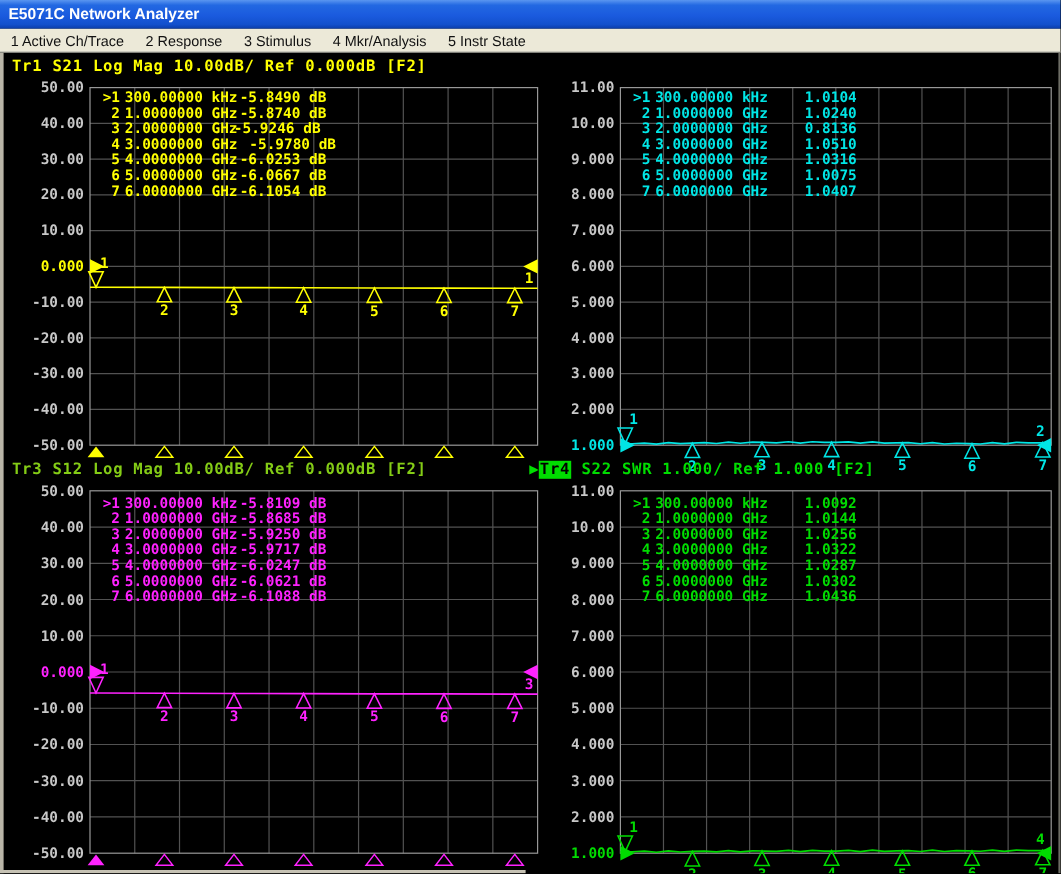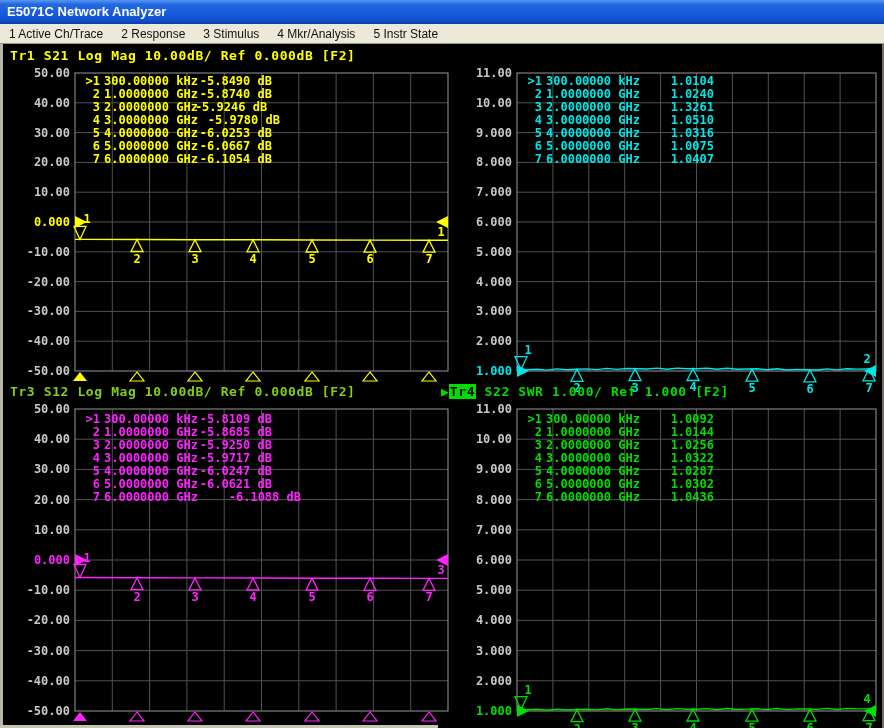--- a/index.html
+++ b/index.html
@@ -261,21 +261,21 @@
       <div class="ylab" style="left: 446px; top: 111.4px; color: rgb(200, 200, 200); position: absolute;">8.000</div>
       <div class="ylab" style="left: 446px; top: 141.2px; color: rgb(200, 200, 200); position: absolute;">7.000</div>
       <div class="ylab" style="left: 446px; top: 171px; color: rgb(200, 200, 200); position: absolute;">6.000</div>
       <div class="ylab" style="left: 446px; top: 200.8px; color: rgb(200, 200, 200); position: absolute;">5.000</div>
       <div class="ylab" style="left: 446px; top: 230.6px; color: rgb(200, 200, 200); position: absolute;">4.000</div>
       <div class="ylab" style="left: 446px; top: 260.4px; color: rgb(200, 200, 200); position: absolute;">3.000</div>
       <div class="ylab" style="left: 446px; top: 290.2px; color: rgb(200, 200, 200); position: absolute;">2.000</div>
       <div class="ylab" style="left: 446px; top: 320px; color: rgb(0, 230, 230); position: absolute;">1.000</div>
       <div class="mrow" style="left: 0px; top: 31px; width: 884px; height: 13px; color: rgb(0, 230, 230); position: absolute;"><span class="mnum" style="left: 516px; width: 26px;">&gt;1</span><span class="mfreq" style="left: 546px;">300.00000 kHz</span><span class="mval" style="left: 632px; width: 82px;">1.0104</span></div>
       <div class="mrow" style="left: 0px; top: 44px; width: 884px; height: 13px; color: rgb(0, 230, 230); position: absolute;"><span class="mnum" style="left: 516px; width: 26px;">2</span><span class="mfreq" style="left: 546px;">1.0000000 GHz</span><span class="mval" style="left: 632px; width: 82px;">1.0240</span></div>
-      <div class="mrow" style="left: 0px; top: 57px; width: 884px; height: 13px; color: rgb(0, 230, 230); position: absolute;"><span class="mnum" style="left: 516px; width: 26px;">3</span><span class="mfreq" style="left: 546px;">2.0000000 GHz</span><span class="mval" style="left: 632px; width: 82px;">1.3261</span></div>
+      <div class="mrow" style="left: 0px; top: 57px; width: 884px; height: 13px; color: rgb(0, 230, 230); position: absolute;"><span class="mnum" style="left: 516px; width: 26px;">3</span><span class="mfreq" style="left: 546px;">2.0000000 GHz</span><span class="mval" style="left: 632px; width: 82px;">0.8136</span></div>
       <div class="mrow" style="left: 0px; top: 70px; width: 884px; height: 13px; color: rgb(0, 230, 230); position: absolute;"><span class="mnum" style="left: 516px; width: 26px;">4</span><span class="mfreq" style="left: 546px;">3.0000000 GHz</span><span class="mval" style="left: 632px; width: 82px;">1.0510</span></div>
       <div class="mrow" style="left: 0px; top: 83px; width: 884px; height: 13px; color: rgb(0, 230, 230); position: absolute;"><span class="mnum" style="left: 516px; width: 26px;">5</span><span class="mfreq" style="left: 546px;">4.0000000 GHz</span><span class="mval" style="left: 632px; width: 82px;">1.0316</span></div>
       <div class="mrow" style="left: 0px; top: 96px; width: 884px; height: 13px; color: rgb(0, 230, 230); position: absolute;"><span class="mnum" style="left: 516px; width: 26px;">6</span><span class="mfreq" style="left: 546px;">5.0000000 GHz</span><span class="mval" style="left: 632px; width: 82px;">1.0075</span></div>
       <div class="mrow" style="left: 0px; top: 109px; width: 884px; height: 13px; color: rgb(0, 230, 230); position: absolute;"><span class="mnum" style="left: 516px; width: 26px;">7</span><span class="mfreq" style="left: 546px;">6.0000000 GHz</span><span class="mval" style="left: 632px; width: 82px;">1.0407</span></div>
       <div class="ylab" style="left: 4px; top: 358px; color: rgb(200, 200, 200); position: absolute;">50.00</div>
       <div class="ylab" style="left: 4px; top: 388.2px; color: rgb(200, 200, 200); position: absolute;">40.00</div>
       <div class="ylab" style="left: 4px; top: 418.4px; color: rgb(200, 200, 200); position: absolute;">30.00</div>
       <div class="ylab" style="left: 4px; top: 448.6px; color: rgb(200, 200, 200); position: absolute;">20.00</div>
       <div class="ylab" style="left: 4px; top: 478.8px; color: rgb(200, 200, 200); position: absolute;">10.00</div>
       <div class="ylab" style="left: 4px; top: 509px; color: rgb(255, 34, 255); position: absolute;">0.000</div>
@@ -284,21 +284,21 @@
       <div class="ylab" style="left: 4px; top: 599.6px; color: rgb(200, 200, 200); position: absolute;">-30.00</div>
       <div class="ylab" style="left: 4px; top: 629.8px; color: rgb(200, 200, 200); position: absolute;">-40.00</div>
       <div class="ylab" style="left: 4px; top: 660px; color: rgb(200, 200, 200); position: absolute;">-50.00</div>
       <div class="hdr" style="left: 10px; top: 340px; color: #84cc16; position: absolute;"><span>Tr3 </span><span>S12 Log Mag 10.00dB/ Ref 0.000dB [F2]</span></div>
       <div class="mrow" style="left: 0px; top: 369px; width: 884px; height: 13px; color: rgb(255, 34, 255); position: absolute;"><span class="mnum" style="left: 74px; width: 26px;">&gt;1</span><span class="mfreq" style="left: 104px;">300.00000 kHz</span><span class="mval" style="left: 190px; width: 82px;">-5.8109 dB</span></div>
       <div class="mrow" style="left: 0px; top: 382px; width: 884px; height: 13px; color: rgb(255, 34, 255); position: absolute;"><span class="mnum" style="left: 74px; width: 26px;">2</span><span class="mfreq" style="left: 104px;">1.0000000 GHz</span><span class="mval" style="left: 190px; width: 82px;">-5.8685 dB</span></div>
       <div class="mrow" style="left: 0px; top: 395px; width: 884px; height: 13px; color: rgb(255, 34, 255); position: absolute;"><span class="mnum" style="left: 74px; width: 26px;">3</span><span class="mfreq" style="left: 104px;">2.0000000 GHz</span><span class="mval" style="left: 190px; width: 82px;">-5.9250 dB</span></div>
       <div class="mrow" style="left: 0px; top: 408px; width: 884px; height: 13px; color: rgb(255, 34, 255); position: absolute;"><span class="mnum" style="left: 74px; width: 26px;">4</span><span class="mfreq" style="left: 104px;">3.0000000 GHz</span><span class="mval" style="left: 190px; width: 82px;">-5.9717 dB</span></div>
       <div class="mrow" style="left: 0px; top: 421px; width: 884px; height: 13px; color: rgb(255, 34, 255); position: absolute;"><span class="mnum" style="left: 74px; width: 26px;">5</span><span class="mfreq" style="left: 104px;">4.0000000 GHz</span><span class="mval" style="left: 190px; width: 82px;">-6.0247 dB</span></div>
       <div class="mrow" style="left: 0px; top: 434px; width: 884px; height: 13px; color: rgb(255, 34, 255); position: absolute;"><span class="mnum" style="left: 74px; width: 26px;">6</span><span class="mfreq" style="left: 104px;">5.0000000 GHz</span><span class="mval" style="left: 190px; width: 82px;">-6.0621 dB</span></div>
-      <div class="mrow" style="left: 0px; top: 447px; width: 884px; height: 13px; color: rgb(255, 34, 255); position: absolute;"><span class="mnum" style="left: 74px; width: 26px;">7</span><span class="mfreq" style="left: 104px;">6.0000000 GHz</span><span class="mval" style="left: 190px; width: 82px; padding-left: 29px;">-6.1088 dB</span></div>
+      <div class="mrow" style="left: 0px; top: 447px; width: 884px; height: 13px; color: rgb(255, 34, 255); position: absolute;"><span class="mnum" style="left: 74px; width: 26px;">7</span><span class="mfreq" style="left: 104px;">6.0000000 GHz</span><span class="mval" style="left: 190px; width: 82px;">-6.1088 dB</span></div>
       <div class="ylab" style="left: 446px; top: 358px; color: rgb(200, 200, 200); position: absolute;">11.00</div>
       <div class="ylab" style="left: 446px; top: 388.2px; color: rgb(200, 200, 200); position: absolute;">10.00</div>
       <div class="ylab" style="left: 446px; top: 418.4px; color: rgb(200, 200, 200); position: absolute;">9.000</div>
       <div class="ylab" style="left: 446px; top: 448.6px; color: rgb(200, 200, 200); position: absolute;">8.000</div>
       <div class="ylab" style="left: 446px; top: 478.8px; color: rgb(200, 200, 200); position: absolute;">7.000</div>
       <div class="ylab" style="left: 446px; top: 509px; color: rgb(200, 200, 200); position: absolute;">6.000</div>
       <div class="ylab" style="left: 446px; top: 539.2px; color: rgb(200, 200, 200); position: absolute;">5.000</div>
       <div class="ylab" style="left: 446px; top: 569.4px; color: rgb(200, 200, 200); position: absolute;">4.000</div>
       <div class="ylab" style="left: 446px; top: 599.6px; color: rgb(200, 200, 200); position: absolute;">3.000</div>
       <div class="ylab" style="left: 446px; top: 629.8px; color: rgb(200, 200, 200); position: absolute;">2.000</div>

